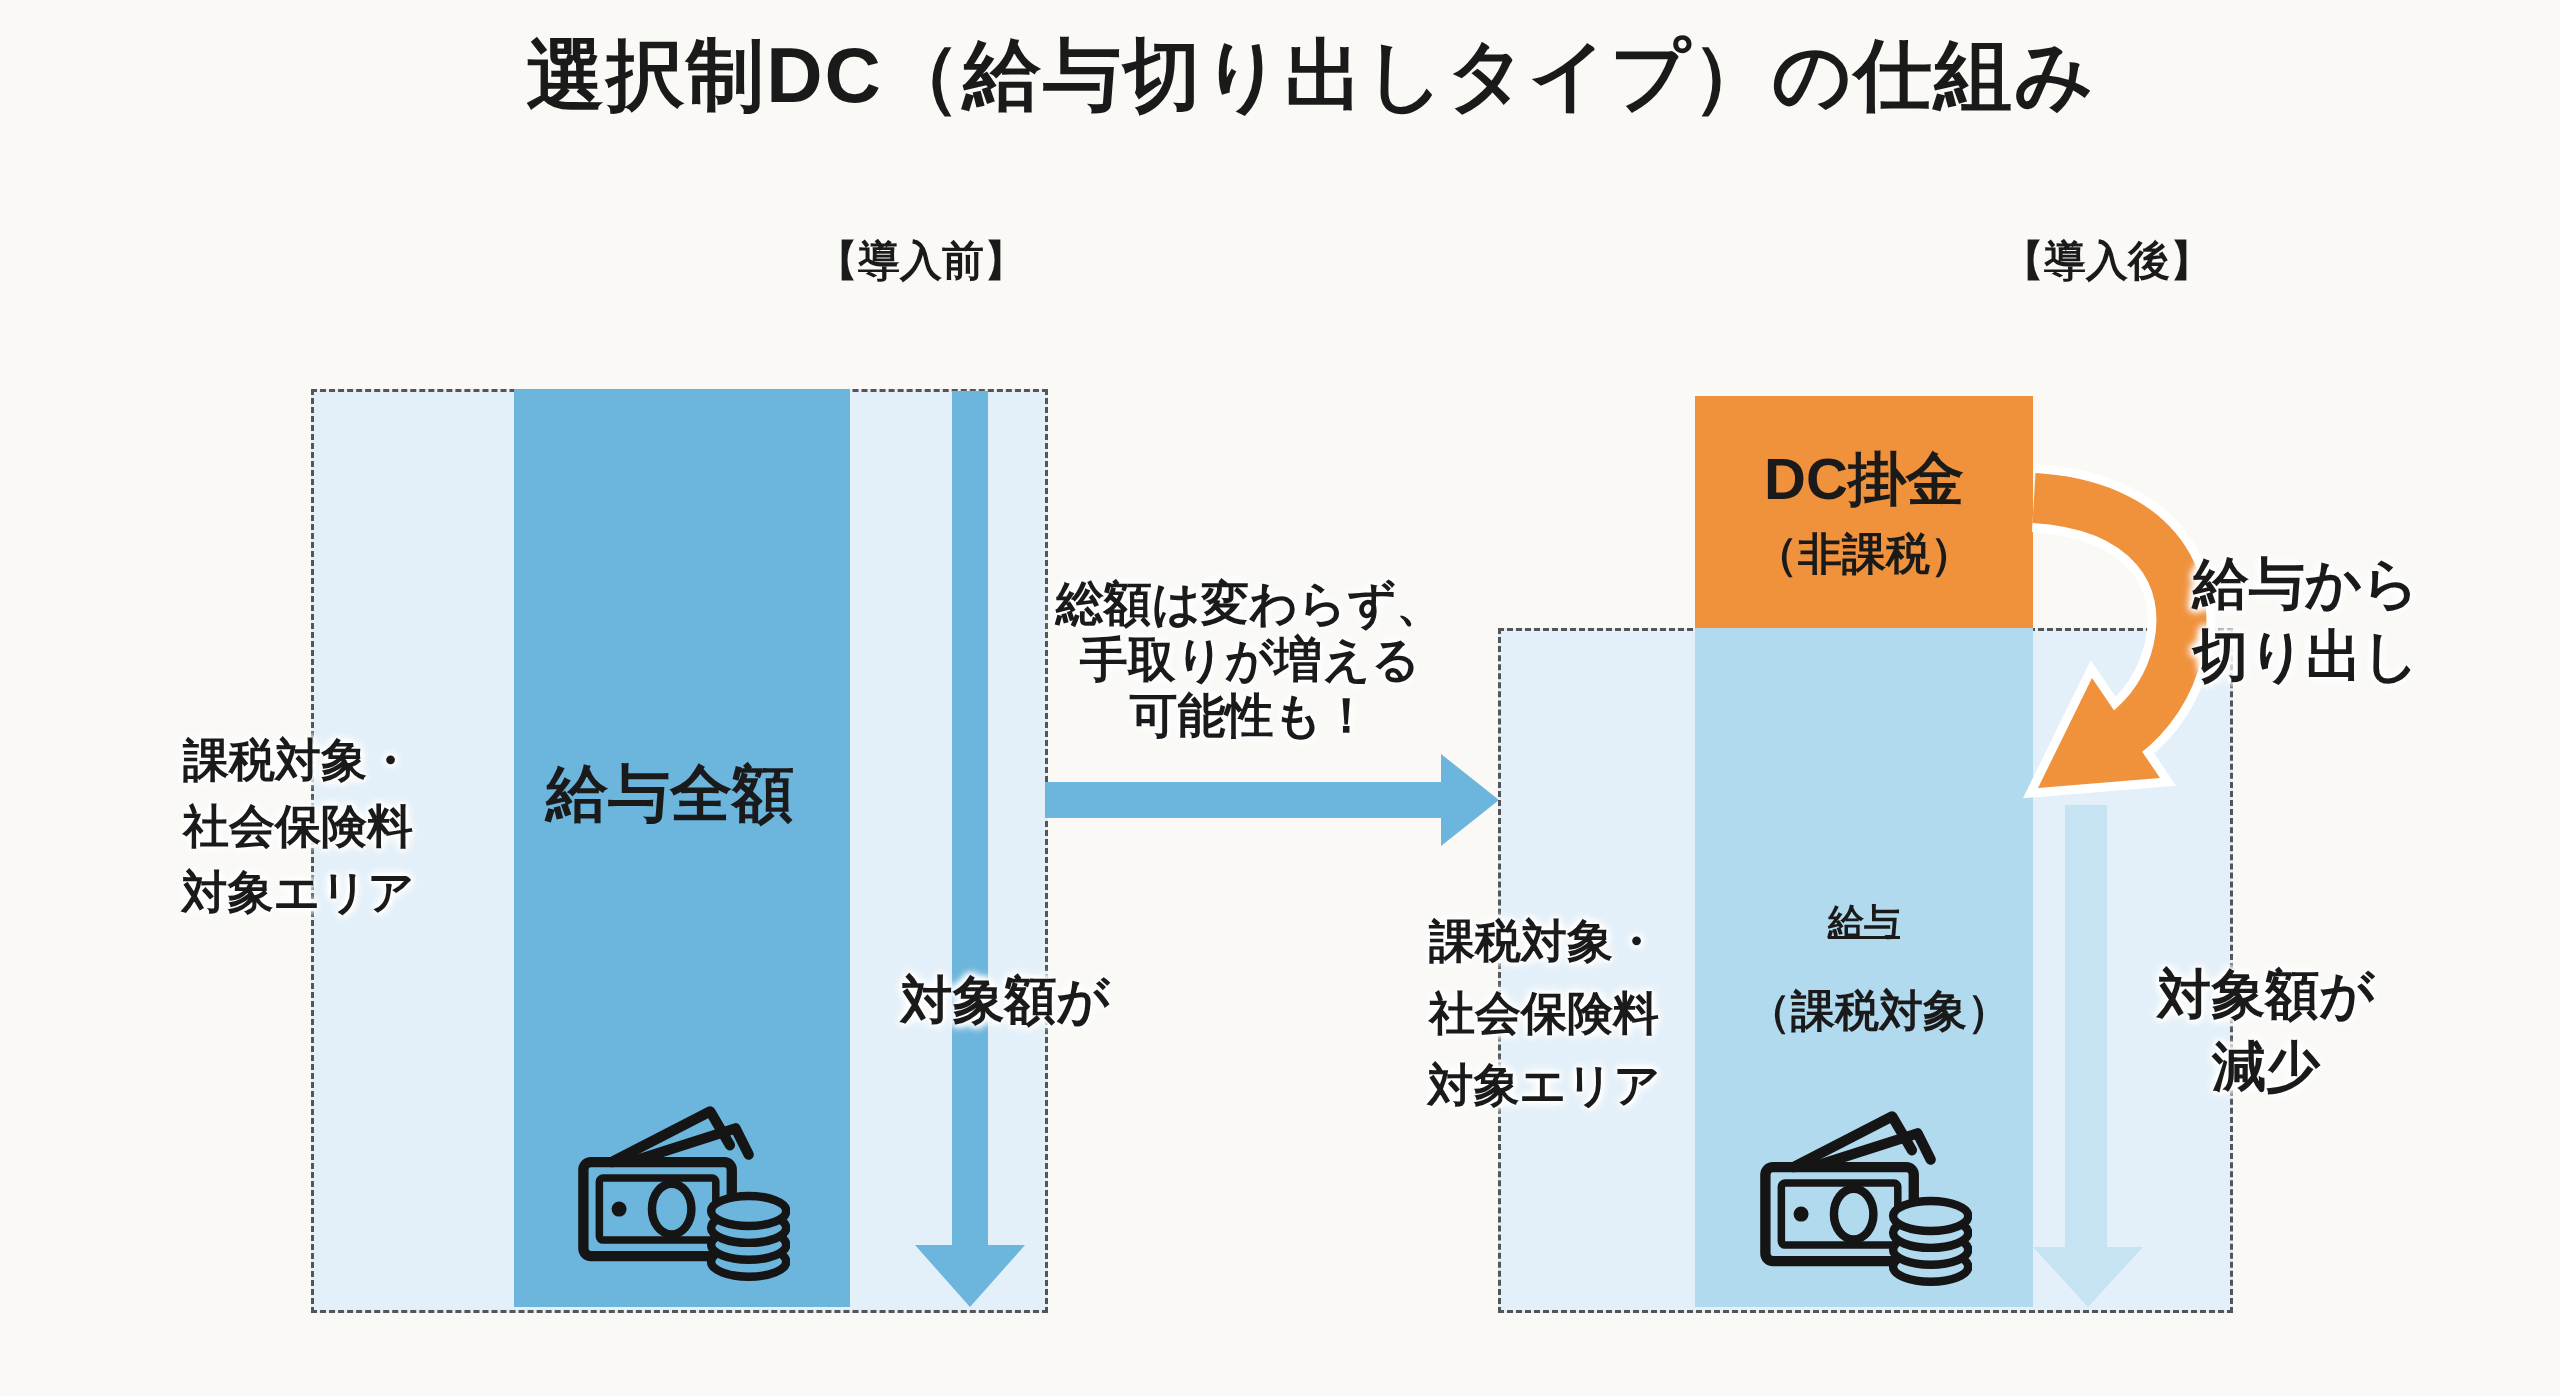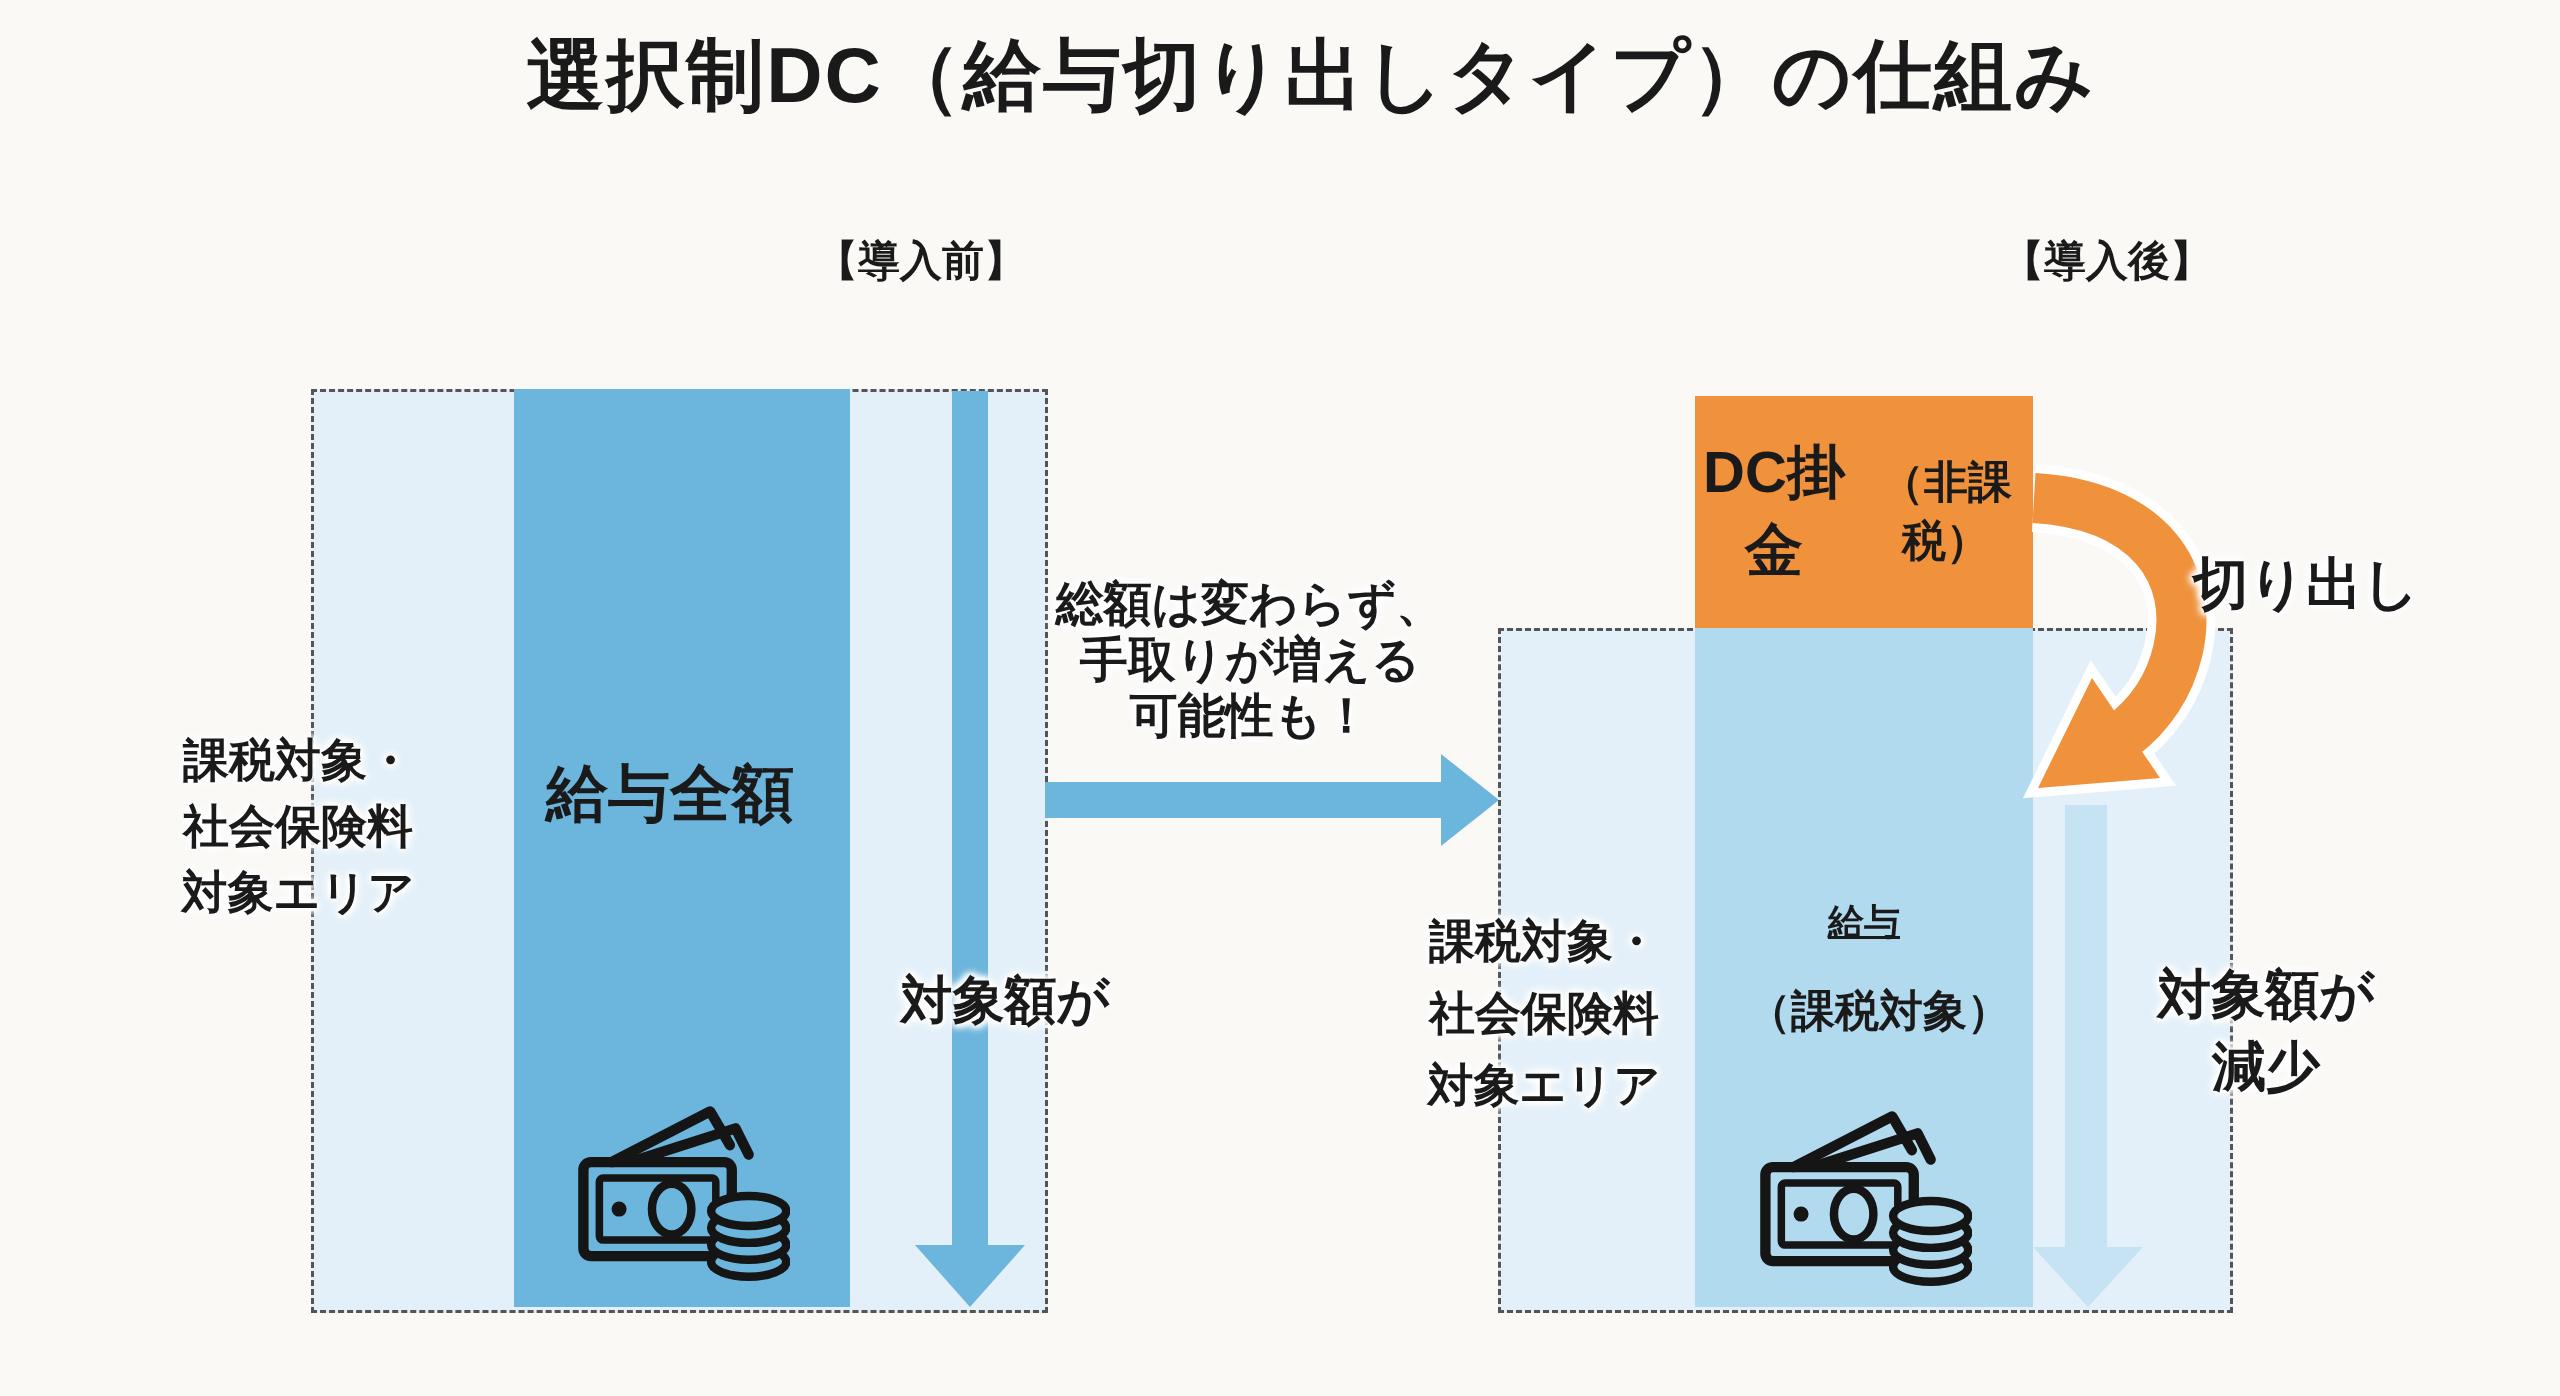--- a/index.html
+++ b/index.html
@@ -17,21 +17,21 @@
   .dash-box{border:3px dashed var(--dash);background:var(--box-fill);}
   #box-before{left:311px;top:389px;width:731px;height:918px;}
   #box-after{left:1498px;top:628px;width:729px;height:679px;}
 
   
   #col-before{left:514px;top:389px;width:336px;height:918px;background:var(--accent-blue);}
   #col-after{left:1695px;top:628px;width:338px;height:679px;background:var(--column-blue-light);}
 
   
   #dc-box{left:1695px;top:396px;width:338px;height:232px;background:var(--orange);
-          display:flex;align-items:center;justify-content:center;gap:6px;}
+          display:flex;flex-direction:column;align-items:center;justify-content:center;gap:6px;}
   #dc-box .l1{font-size:58px;font-weight:800;}
   #dc-box .l2{font-size:44px;font-weight:800;}
   #arrow-before-shaft{left:952px;top:391px;width:36px;height:854px;background:var(--accent-blue);}
   #arrow-before-head{left:915px;top:1245px;width:0;height:0;
      border-left:55px solid transparent;border-right:55px solid transparent;border-top:62px solid var(--accent-blue);}
 
   
   #arrow-mid-shaft{left:1045px;top:782px;width:396px;height:36px;background:var(--accent-blue);}
   #arrow-mid-head{left:1441px;top:754px;width:0;height:0;
      border-top:46px solid transparent;border-bottom:46px solid transparent;border-left:58px solid var(--accent-blue);}
@@ -116,20 +116,21 @@
   </div>
 
   <svg class="abs" style="left:0;top:0;" width="2560" height="1396" viewBox="0 0 2560 1396" pointer-events="none">
     <path d="M 2034 498 C 2150 505 2195 575 2178 650 C 2170 685 2150 715 2122 736" stroke="#ffffff" stroke-width="68" fill="none"></path>
     <polygon points="2038,788 2160,778 2092,678" fill="none" stroke="#ffffff" stroke-width="18"></polygon>
     <path d="M 2034 498 C 2150 505 2195 575 2178 650 C 2170 685 2150 715 2122 736" stroke="var(--orange)" stroke-width="50" fill="none"></path>
     <polygon points="2038,788 2160,778 2092,678" fill="var(--orange)"></polygon>
   </svg>
 
   <div id="label-carve" class="abs txt glow">
+    <span>給与から</span>
     <span>切り出し</span>
   </div>
 
   <div id="label-area-after" class="abs txt side-label glow">
     <span>課税対象・</span>
     <span>社会保険料</span>
     <span>対象エリア</span>
   </div>
   <div id="label-col-after-1" class="abs txt">給与</div>
   <div id="label-col-after-2" class="abs txt">（課税対象）</div>

